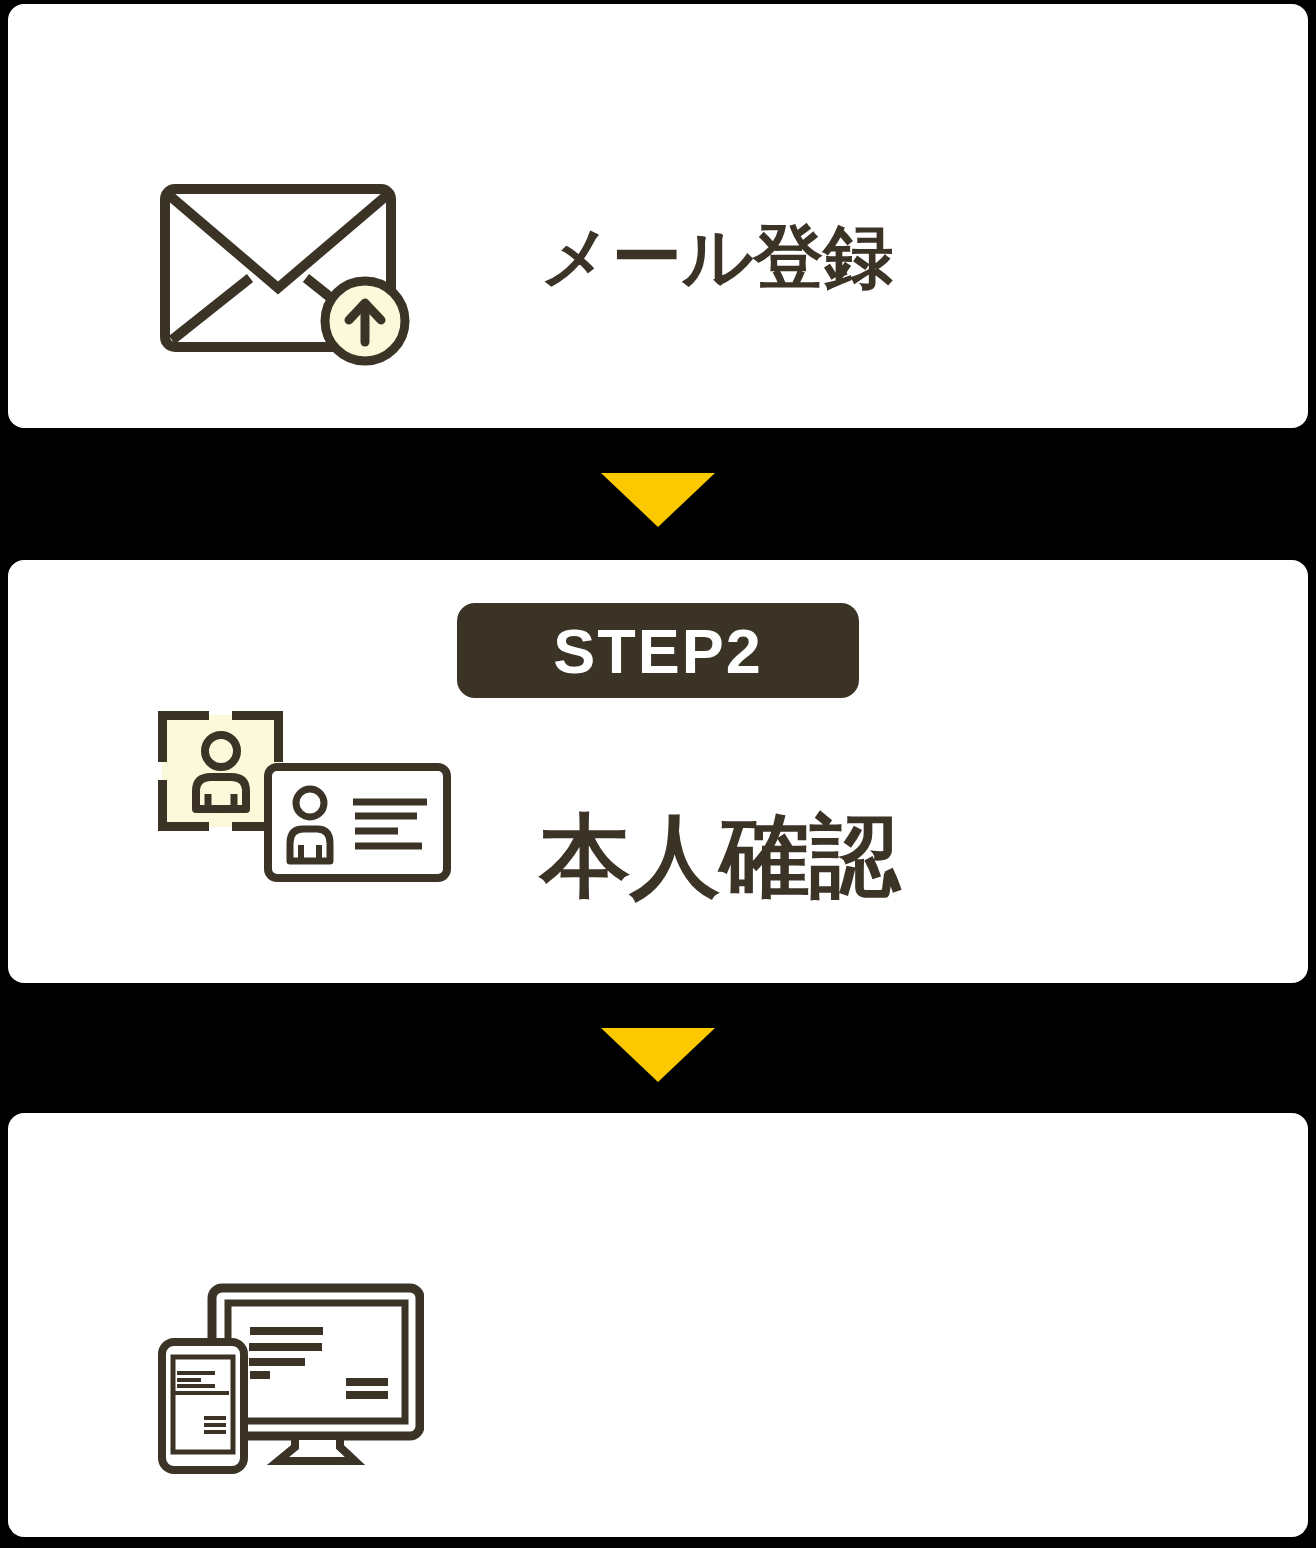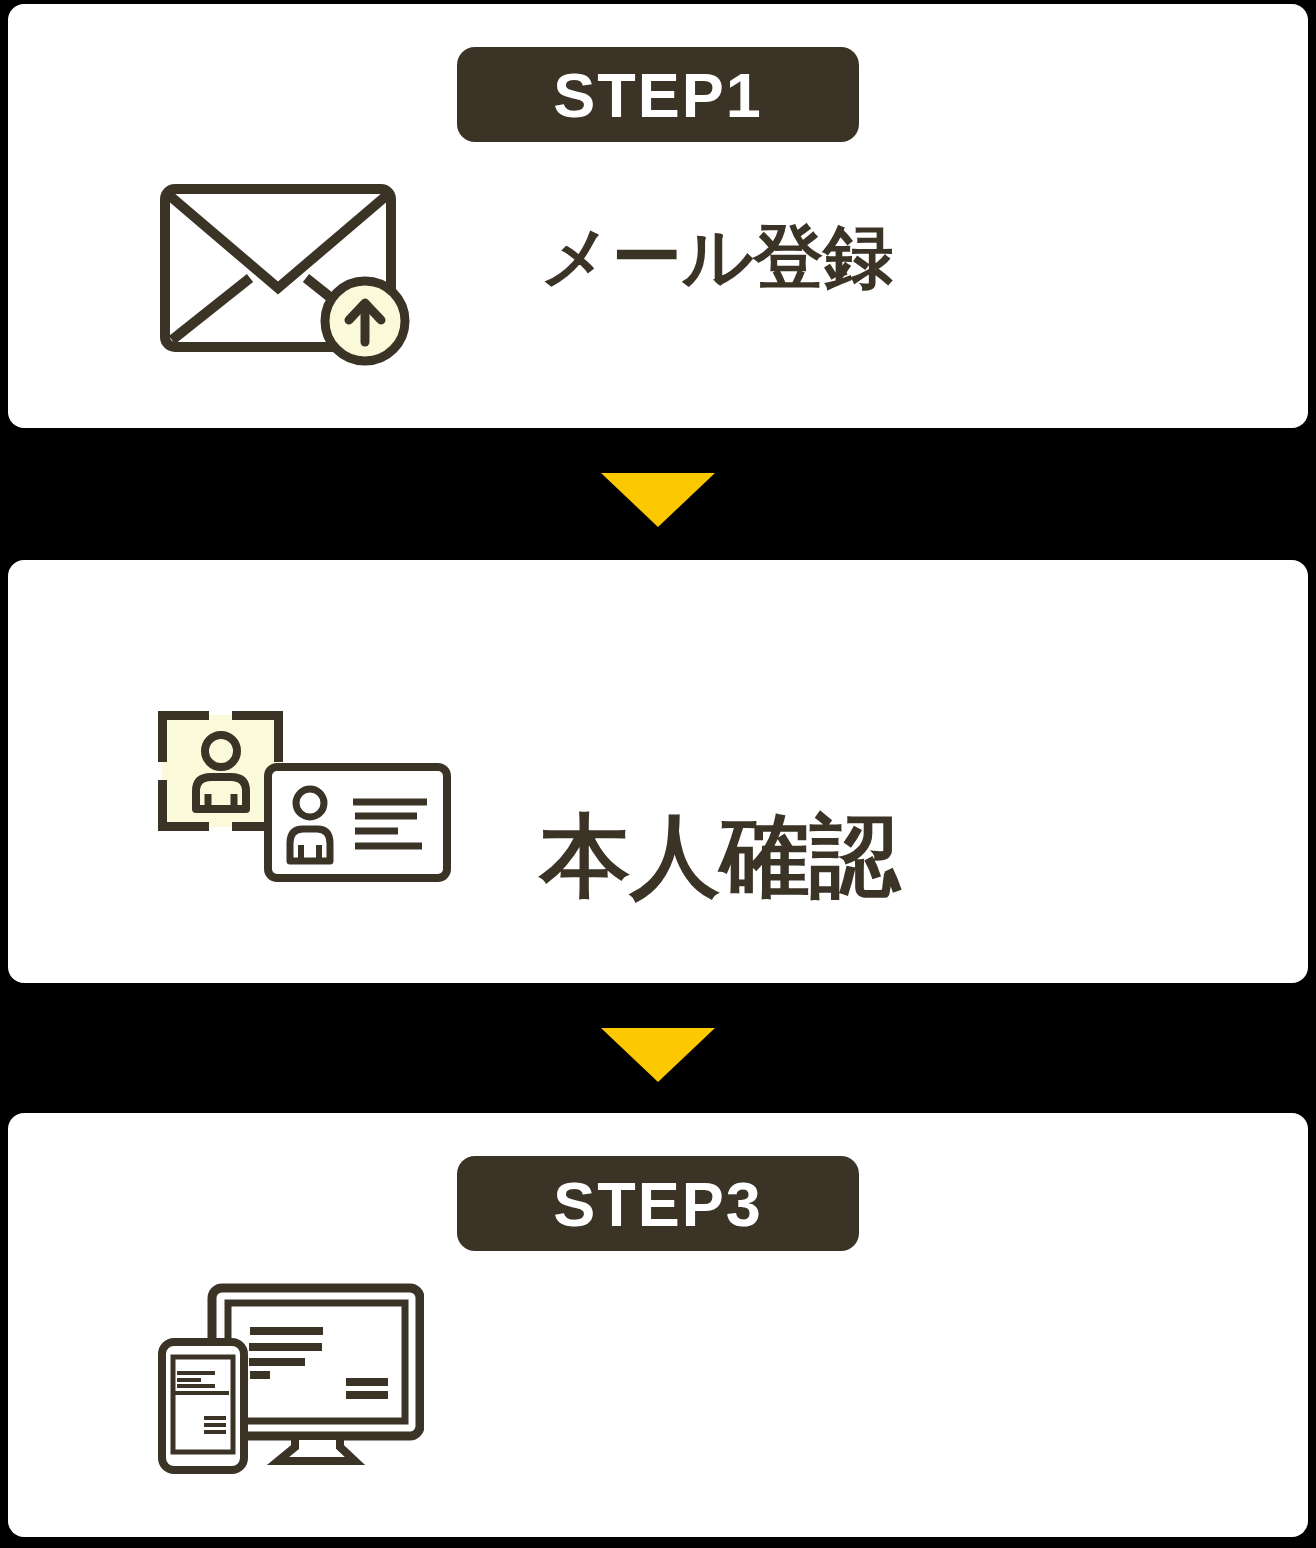--- a/index.html
+++ b/index.html
@@ -41,40 +41,40 @@
   .arrow1{top:473px;}
   .arrow2{top:1028px;}
   svg .st{stroke:var(--icon-stroke,#3a3326);fill:none;}
   svg .fw{fill:#fff;}
   svg .fy{fill:var(--icon-accent-fill,#faf9d9);}
 </style>
 </head>
 <body>
 
 <section class="card card1" style="top:4px;">
-  <div class="badge">
-    <span>STEP1</span>
-  </div>
   <div class="icon-wrap">
     <svg width="252" height="184" viewBox="0 0 252 184">
       <rect class="st fw" x="7" y="7" width="226" height="158" rx="10" stroke-width="10"></rect>
       <path class="st" d="M12 14 L120 106 L228 14" stroke-width="10"></path>
       <path class="st" d="M14 158 L92 96" stroke-width="10"></path>
       <path class="st" d="M226 158 L148 96" stroke-width="10"></path>
       <circle class="st fy" cx="207" cy="139" r="40" stroke-width="9"></circle>
       <path class="st" d="M207 160 L207 123" stroke-width="9" stroke-linecap="round"></path>
       <path class="st" d="M191 138 L207 121 L223 138" stroke-width="9" stroke-linecap="round" stroke-linejoin="round"></path>
     </svg>
   </div>
   <div class="step-label">メール登録</div>
 </section>
 
 <div class="down-arrow arrow1"></div>
 
 <section class="card card2" style="top:560px;height:423px;">
+  <div class="badge">
+    <span>STEP2</span>
+  </div>
   <div class="icon-wrap">
     <svg width="300" height="190" viewBox="0 0 300 190">
       <rect class="fy" x="10" y="17" width="117" height="112"></rect>
       <path class="st" d="M10.5 64 L10.5 17.5 L57 17.5" stroke-width="9"></path>
       <path class="st" d="M80 17.5 L126.5 17.5 L126.5 64" stroke-width="9"></path>
       <path class="st" d="M126.5 82 L126.5 128.5 L80 128.5" stroke-width="9"></path>
       <path class="st" d="M57 128.5 L10.5 128.5 L10.5 82" stroke-width="9"></path>
       <circle class="st" cx="69" cy="53" r="16" stroke-width="8"></circle>
       <path class="st" d="M44 111 L44 93 Q44 79 59 79 L79 79 Q94 79 94 93 L94 111 Z" stroke-width="8" stroke-linejoin="round"></path>
       <path class="st" d="M56 96 L56 111" stroke-width="7"></path>
@@ -89,23 +89,20 @@
       <path class="st" d="M203 133 L246 133" stroke-width="7"></path>
       <path class="st" d="M203 148 L270 148" stroke-width="7"></path>
     </svg>
   </div>
   <div class="step-label">本人確認</div>
 </section>
 
 <div class="down-arrow arrow2"></div>
 
 <section class="card card3" style="top:1113px;">
-  <div class="badge">
-    <span>STEP3</span>
-  </div>
   <div class="icon-wrap">
     <svg width="266" height="192" viewBox="0 0 266 192">
       <rect class="st fw" x="54" y="5" width="208" height="148" rx="10" stroke-width="9"></rect>
       <rect class="st" x="70" y="20" width="177" height="118" stroke-width="7"></rect>
       <path class="st fw" d="M137 153 L137 164 L120 178 L197 178 L182 164 L182 153 Z" stroke-width="8" stroke-linejoin="miter"></path>
       <path class="st" d="M92 48 L165 48" stroke-width="8"></path>
       <path class="st" d="M91 64 L164 64" stroke-width="8"></path>
       <path class="st" d="M91 79 L147 79" stroke-width="8"></path>
       <path class="st" d="M92 92 L112 92" stroke-width="8"></path>
       <path class="st" d="M188 99 L230 99" stroke-width="8"></path>

